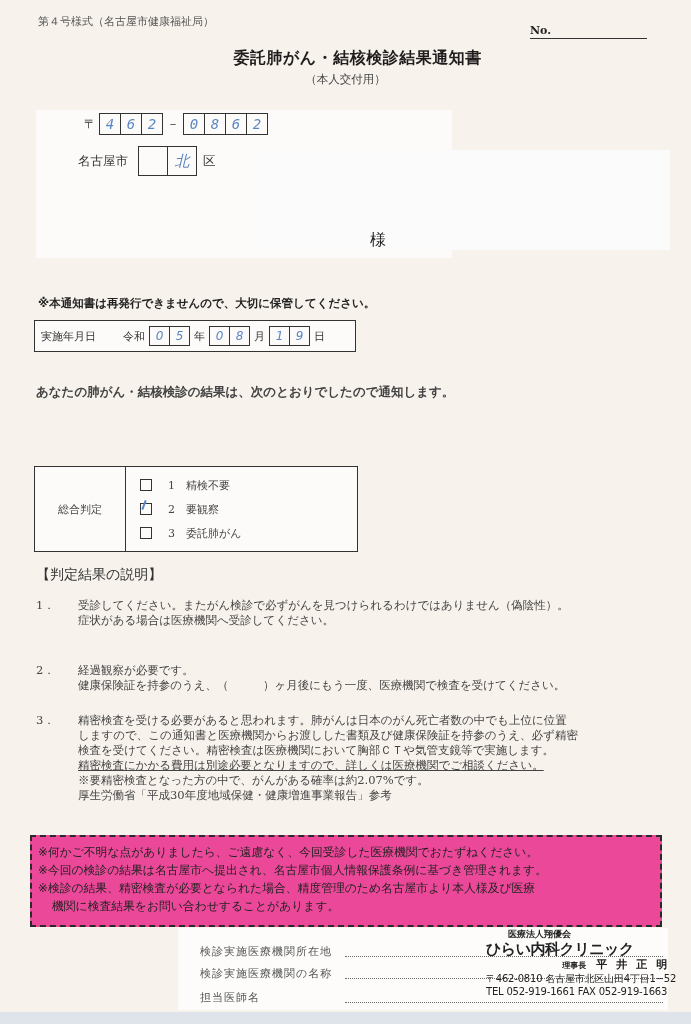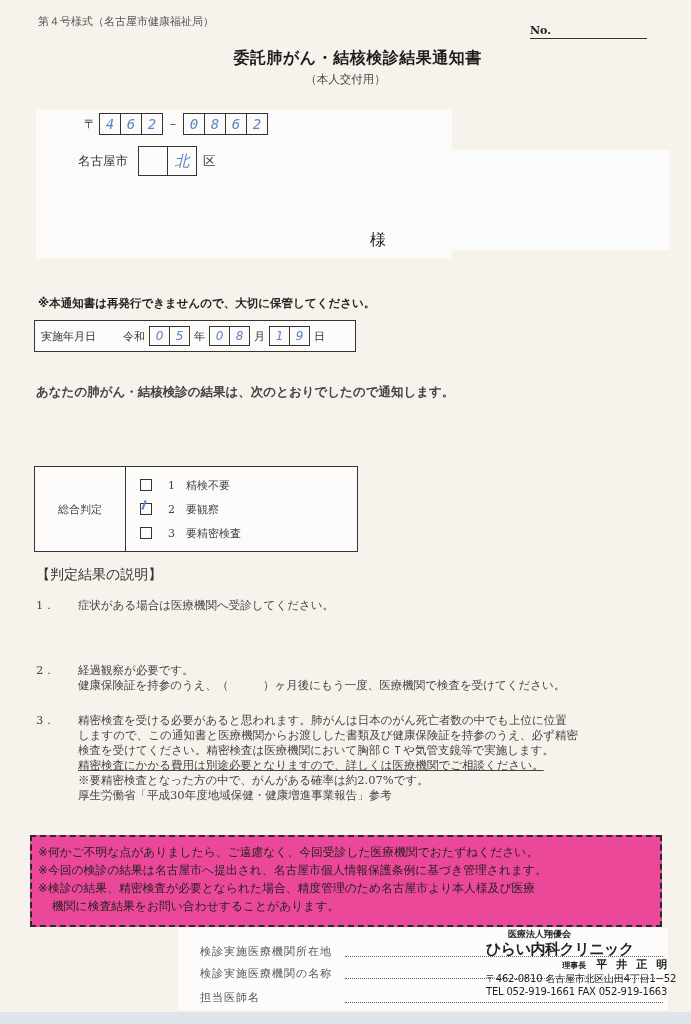--- a/index.html
+++ b/index.html
@@ -143,30 +143,31 @@
       <span>精検不要</span>
     </div>
     <div class="opt">
       <span class="cb checked"></span>
       <span class="num">2</span>
       <span>要観察</span>
     </div>
     <div class="opt">
       <span class="cb"></span>
       <span class="num">3</span>
-      <span>要精密検査</span>
+      <span>委託肺がん</span>
     </div>
   </div>
 </div>
 
 <div class="abs explain-head">【判定結果の説明】</div>
 
 <div class="abs item" style="top:598px;">
   <span class="n">1．</span>
   <div class="txt">
+    <div>受診してください。またがん検診で必ずがんを見つけられるわけではありません（偽陰性）。</div>
     <div>症状がある場合は医療機関へ受診してください。</div>
   </div>
 </div>
 
 <div class="abs item" style="top:663px;">
   <span class="n">2．</span>
   <div class="txt">
     <div>経過観察が必要です。</div>
     <div>健康保険証を持参のうえ、（　　　）ヶ月後にもう一度、医療機関で検査を受けてください。</div>
   </div>

